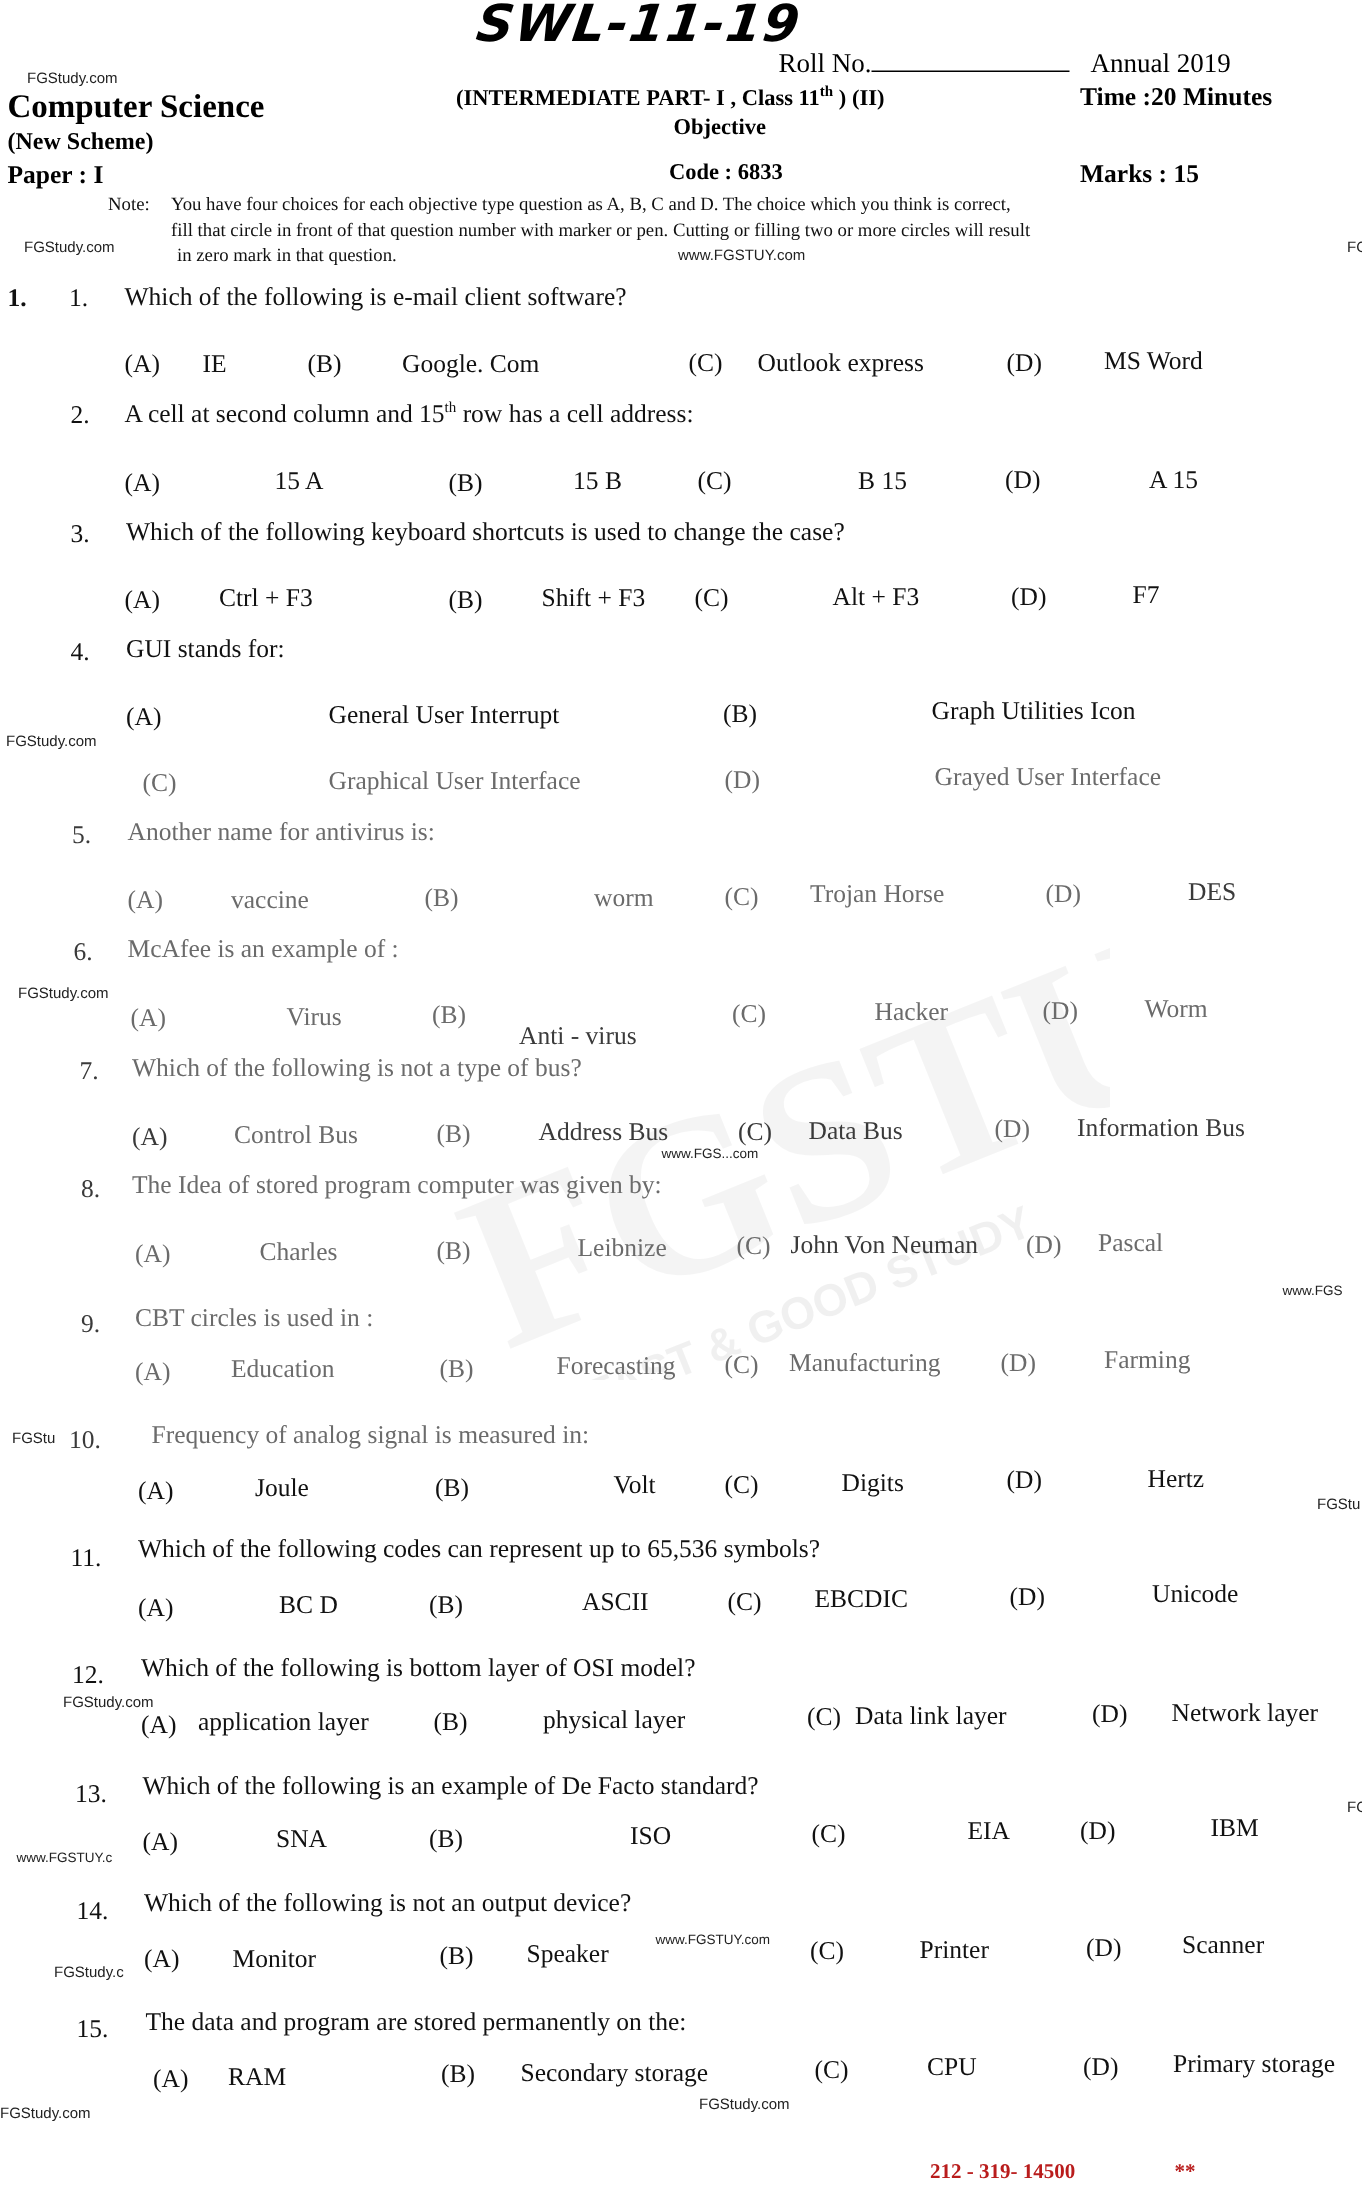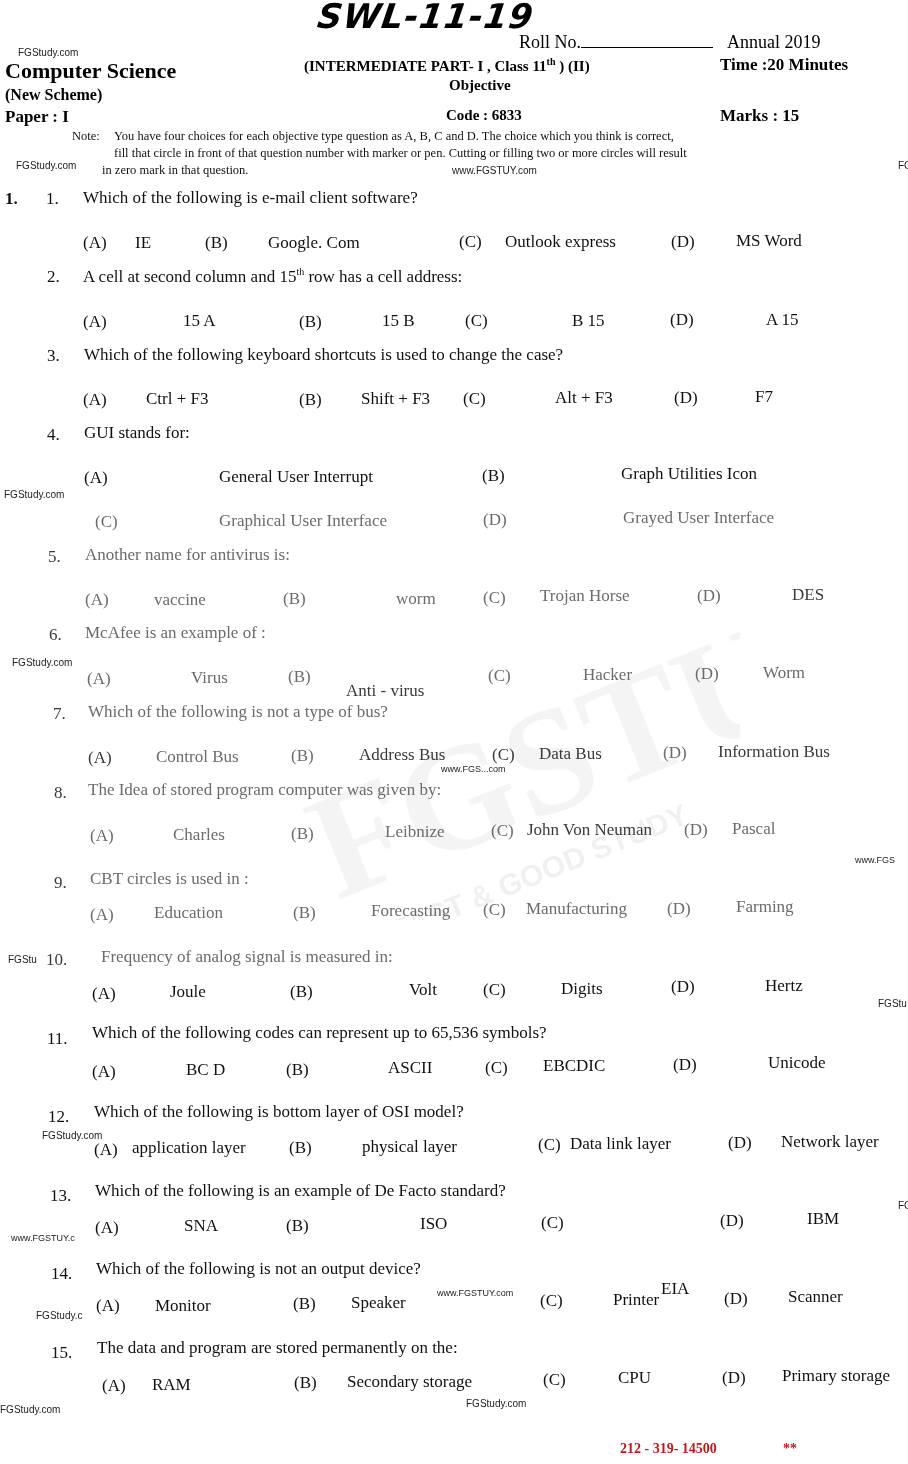--- a/index.html
+++ b/index.html
@@ -115,21 +115,21 @@
 <div class="abs hdr-bold" style="left:5px; top:86px; font-size:16px;">(New Scheme)</div>
 <div class="abs hdr-bold" style="left:449px; top:77px; font-size:15px;">Objective</div>
 
 <div class="abs hdr-bold" style="left:5px; top:107px; font-size:17px;">Paper : I</div>
 <div class="abs hdr-bold" style="left:446px; top:107px; font-size:15px;">Code :  6833</div>
 <div class="abs hdr-bold" style="left:720px; top:106px;">Marks : 15</div>
 
 <div class="abs note" style="left:72px; top:129px;">Note:</div>
 <div class="abs note" style="left:114px; top:129px;">You have four choices for each objective type question as A, B, C and D.  The choice which you think is correct,</div>
 <div class="abs note" style="left:114px; top:146px;">fill that circle in front of that question number with marker or pen.  Cutting or filling two or more circles will result</div>
-<div class="abs note" style="left:102px; top:163px;">in zero mark in that question.</div>
+<div class="abs note" style="left:118px; top:163px;">in zero mark in that question.</div>
 <div class="abs wm-small" style="left:16px; top:160px;">FGStudy.com</div>
 <div class="abs wm-small" style="left:452px; top:165px;">www.FGSTUY.com</div>
 <div class="abs wm-small" style="left:898px; top:160px;">FG</div>
 
 <div class="abs q-num" style="left:5px; top:189px; font-weight:bold;">1.</div>
 
 <div class="abs q-num" style="left:46px; top:189px;">1.</div>
 <div class="abs q-text" style="left:83px; top:188px;">Which of the following is e-mail client software?</div>
 <div class="abs opt" style="left:83px; top:233px;">(A)</div>
 <div class="abs opt" style="left:135px; top:233px;">IE</div>
@@ -272,21 +272,21 @@
 
 <div class="abs q-num" style="left:50px; top:1186px;">13.</div>
 <div class="abs q-text" style="left:95px; top:1181px;">Which of the following is an example of  De Facto standard?</div>
 <div class="abs wm-small" style="left:898px; top:1200px;">FG</div>
 <div class="abs wm-small" style="left:11px; top:1233px; font-size:9px;">www.FGSTUY.c</div>
 <div class="abs opt" style="left:95px; top:1218px;">(A)</div>
 <div class="abs opt" style="left:184px; top:1216px;">SNA</div>
 <div class="abs opt" style="left:286px; top:1216px;">(B)</div>
 <div class="abs opt" style="left:420px; top:1214px;">ISO</div>
 <div class="abs opt" style="left:541px; top:1213px;">(C)</div>
-<div class="abs opt" style="left:645px; top:1279px;margin-left:16px;">EIA</div>
+<div class="abs opt" style="left:645px; top:1211px;">EIA</div>
 <div class="abs opt" style="left:720px; top:1211px;">(D)</div>
 <div class="abs opt" style="left:807px; top:1209px;">IBM</div>
 
 <div class="abs q-num" style="left:51px; top:1264px;">14.</div>
 <div class="abs q-text" style="left:96px; top:1259px;">Which of the following is not an output device?</div>
 <div class="abs wm-small" style="left:36px; top:1310px;">FGStudy.c</div>
 <div class="abs opt" style="left:96px; top:1296px;">(A)</div>
 <div class="abs opt" style="left:155px; top:1296px;">Monitor</div>
 <div class="abs opt" style="left:293px; top:1294px;">(B)</div>
 <div class="abs opt" style="left:351px; top:1293px;">Speaker</div>

